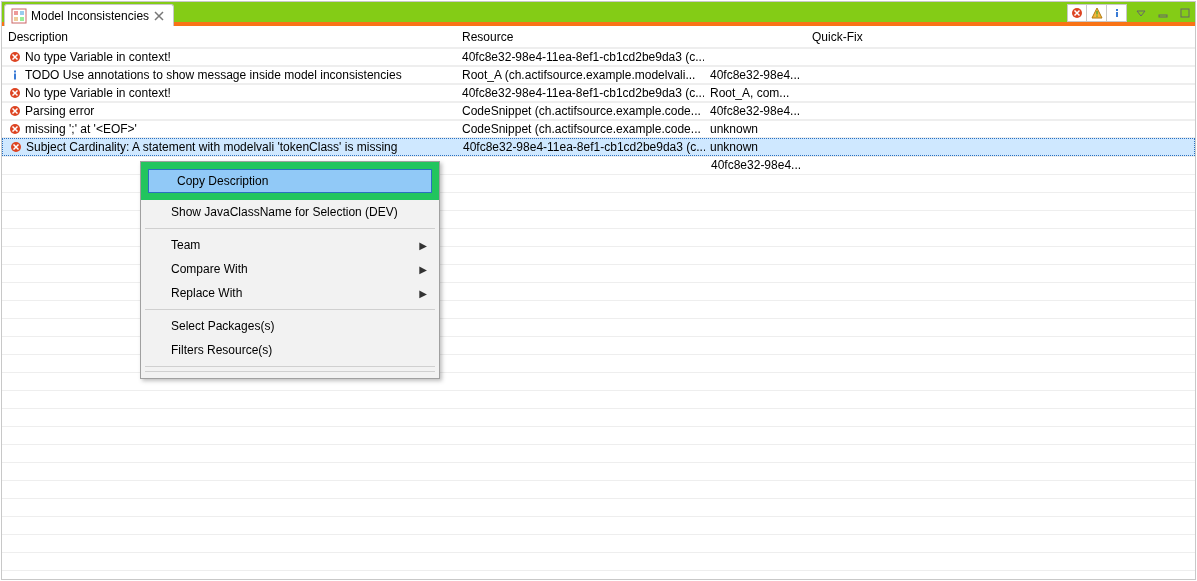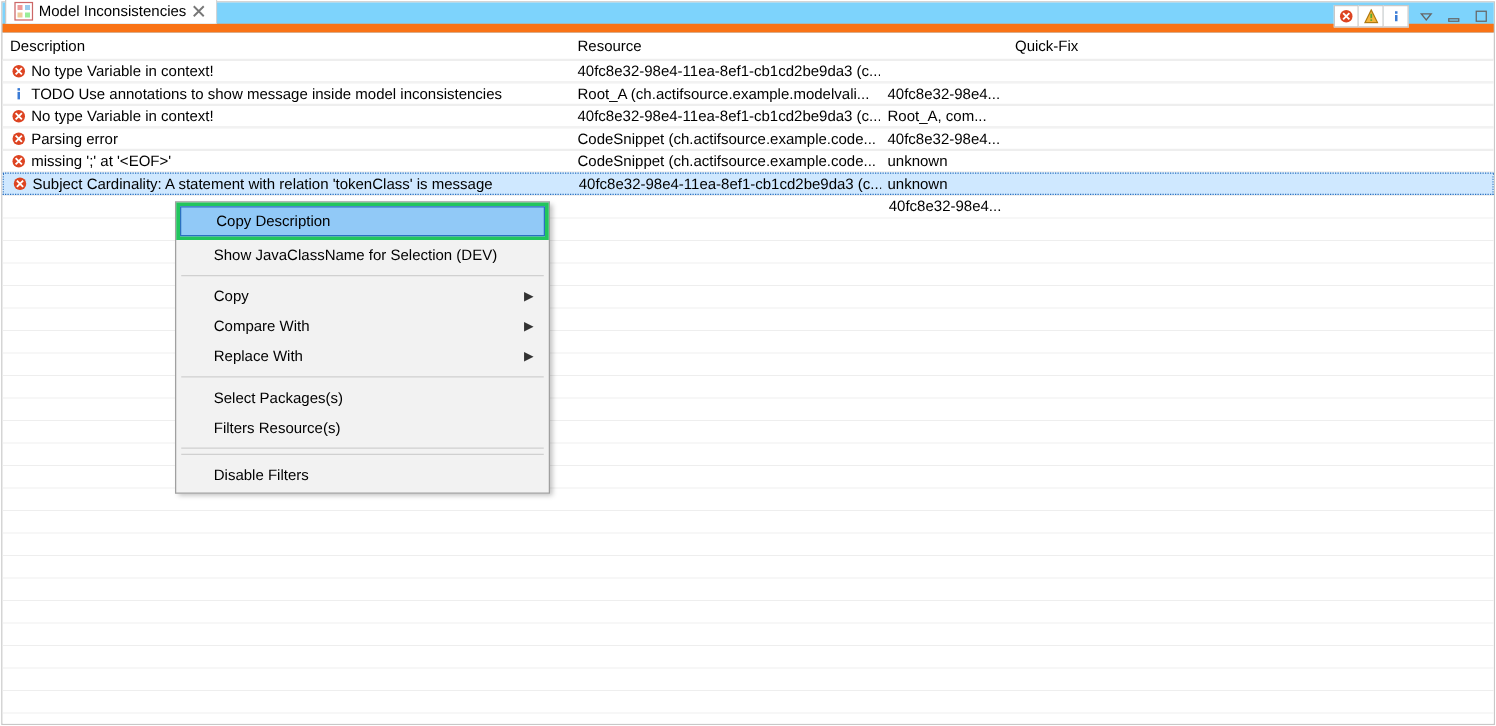--- a/index.html
+++ b/index.html
@@ -19,23 +19,23 @@
     width: 1195px;
     height: 579px;
     margin: 1px;
     display: flex;
     flex-direction: column;
     background: #fff;
   }
   .tabbar {
     height: 24px;
     display: flex;
-    align-items: flex-end;
-    border-bottom: 7px solid #f97316;
-    background: #7dd3fc;
+    align-items: flex-start;
+    border-bottom: 4px solid #f97316;
+    background: #84cc16;
     position: relative;
   }
   .tab {
     display: flex;
     align-items: center;
     gap: 4px;
     padding: 2px 8px 2px 6px;
     background: #fff;
     border: 1px solid #c8c8c8;
     border-bottom: none;
@@ -125,21 +125,21 @@
     left: 140px;
     top: 161px;
     width: 300px;
     background: #f2f2f2;
     border: 1px solid #a0a0a0;
     box-shadow: 2px 2px 4px rgba(0,0,0,0.25);
     padding: 2px;
     z-index: 10;
   }
   .cm-emph {
-    border: 3px solid #22c55e;
+    border: 7px solid #22c55e;
     margin: -2px -2px 0 -2px;
   }
   .cm-item {
     height: 24px;
     display: flex;
     align-items: center;
     padding: 0 28px;
     position: relative;
     color: #000;
   }
@@ -319,21 +319,21 @@
           <div class="cell col-rest"></div>
         </div>
         <div class="row selected">
           <div class="cell col-desc">
             <span class="row-icon">
               <svg width="12" height="12" viewBox="0 0 12 12">
                 <circle cx="6" cy="6" r="5" fill="#d42"></circle>
                 <path d="M3.5 3.5 L8.5 8.5 M8.5 3.5 L3.5 8.5" stroke="#fff" stroke-width="1.5"></path>
               </svg>
             </span>
-            <span>Subject Cardinality: A statement with relation 'tokenClass' is message</span>
+            <span>Subject Cardinality: A statement with modelvali 'tokenClass' is missing</span>
           </div>
           <div class="cell col-res">40fc8e32-98e4-11ea-8ef1-cb1cd2be9da3 (c...</div>
           <div class="cell col-stmt">40fc8e32-98e4...</div>
           <div class="cell col-fix"></div>
           <div class="cell col-rest"></div>
         </div>
       </div>
   </div>
 
 </div>
@@ -343,36 +343,33 @@
 <div class="cm-emph">
       <div class="cm-item highlight">
         <span>Copy Description</span>
       </div>
     </div>
     <div class="cm-item">
       <span>Show JavaClassName for Selection (DEV)</span>
     </div>
     <div class="cm-sep"></div>
     <div class="cm-item">
-      <span>Copy</span>
+      <span>Team</span>
       <span class="cm-arrow">▶</span>
     </div>
     <div class="cm-item">
       <span>Compare With</span>
       <span class="cm-arrow">▶</span>
     </div>
     <div class="cm-item">
       <span>Replace With</span>
       <span class="cm-arrow">▶</span>
     </div>
     <div class="cm-sep"></div>
     <div class="cm-item">
       <span>Select Packages(s)</span>
     </div>
     <div class="cm-item">
       <span>Filters Resource(s)</span>
     </div>
     <div class="cm-sep"></div>
     <div class="cm-sep"></div>
-    <div class="cm-item">
-      <span>Disable Filters</span>
-    </div>
   </div>
 
 </body></html>

